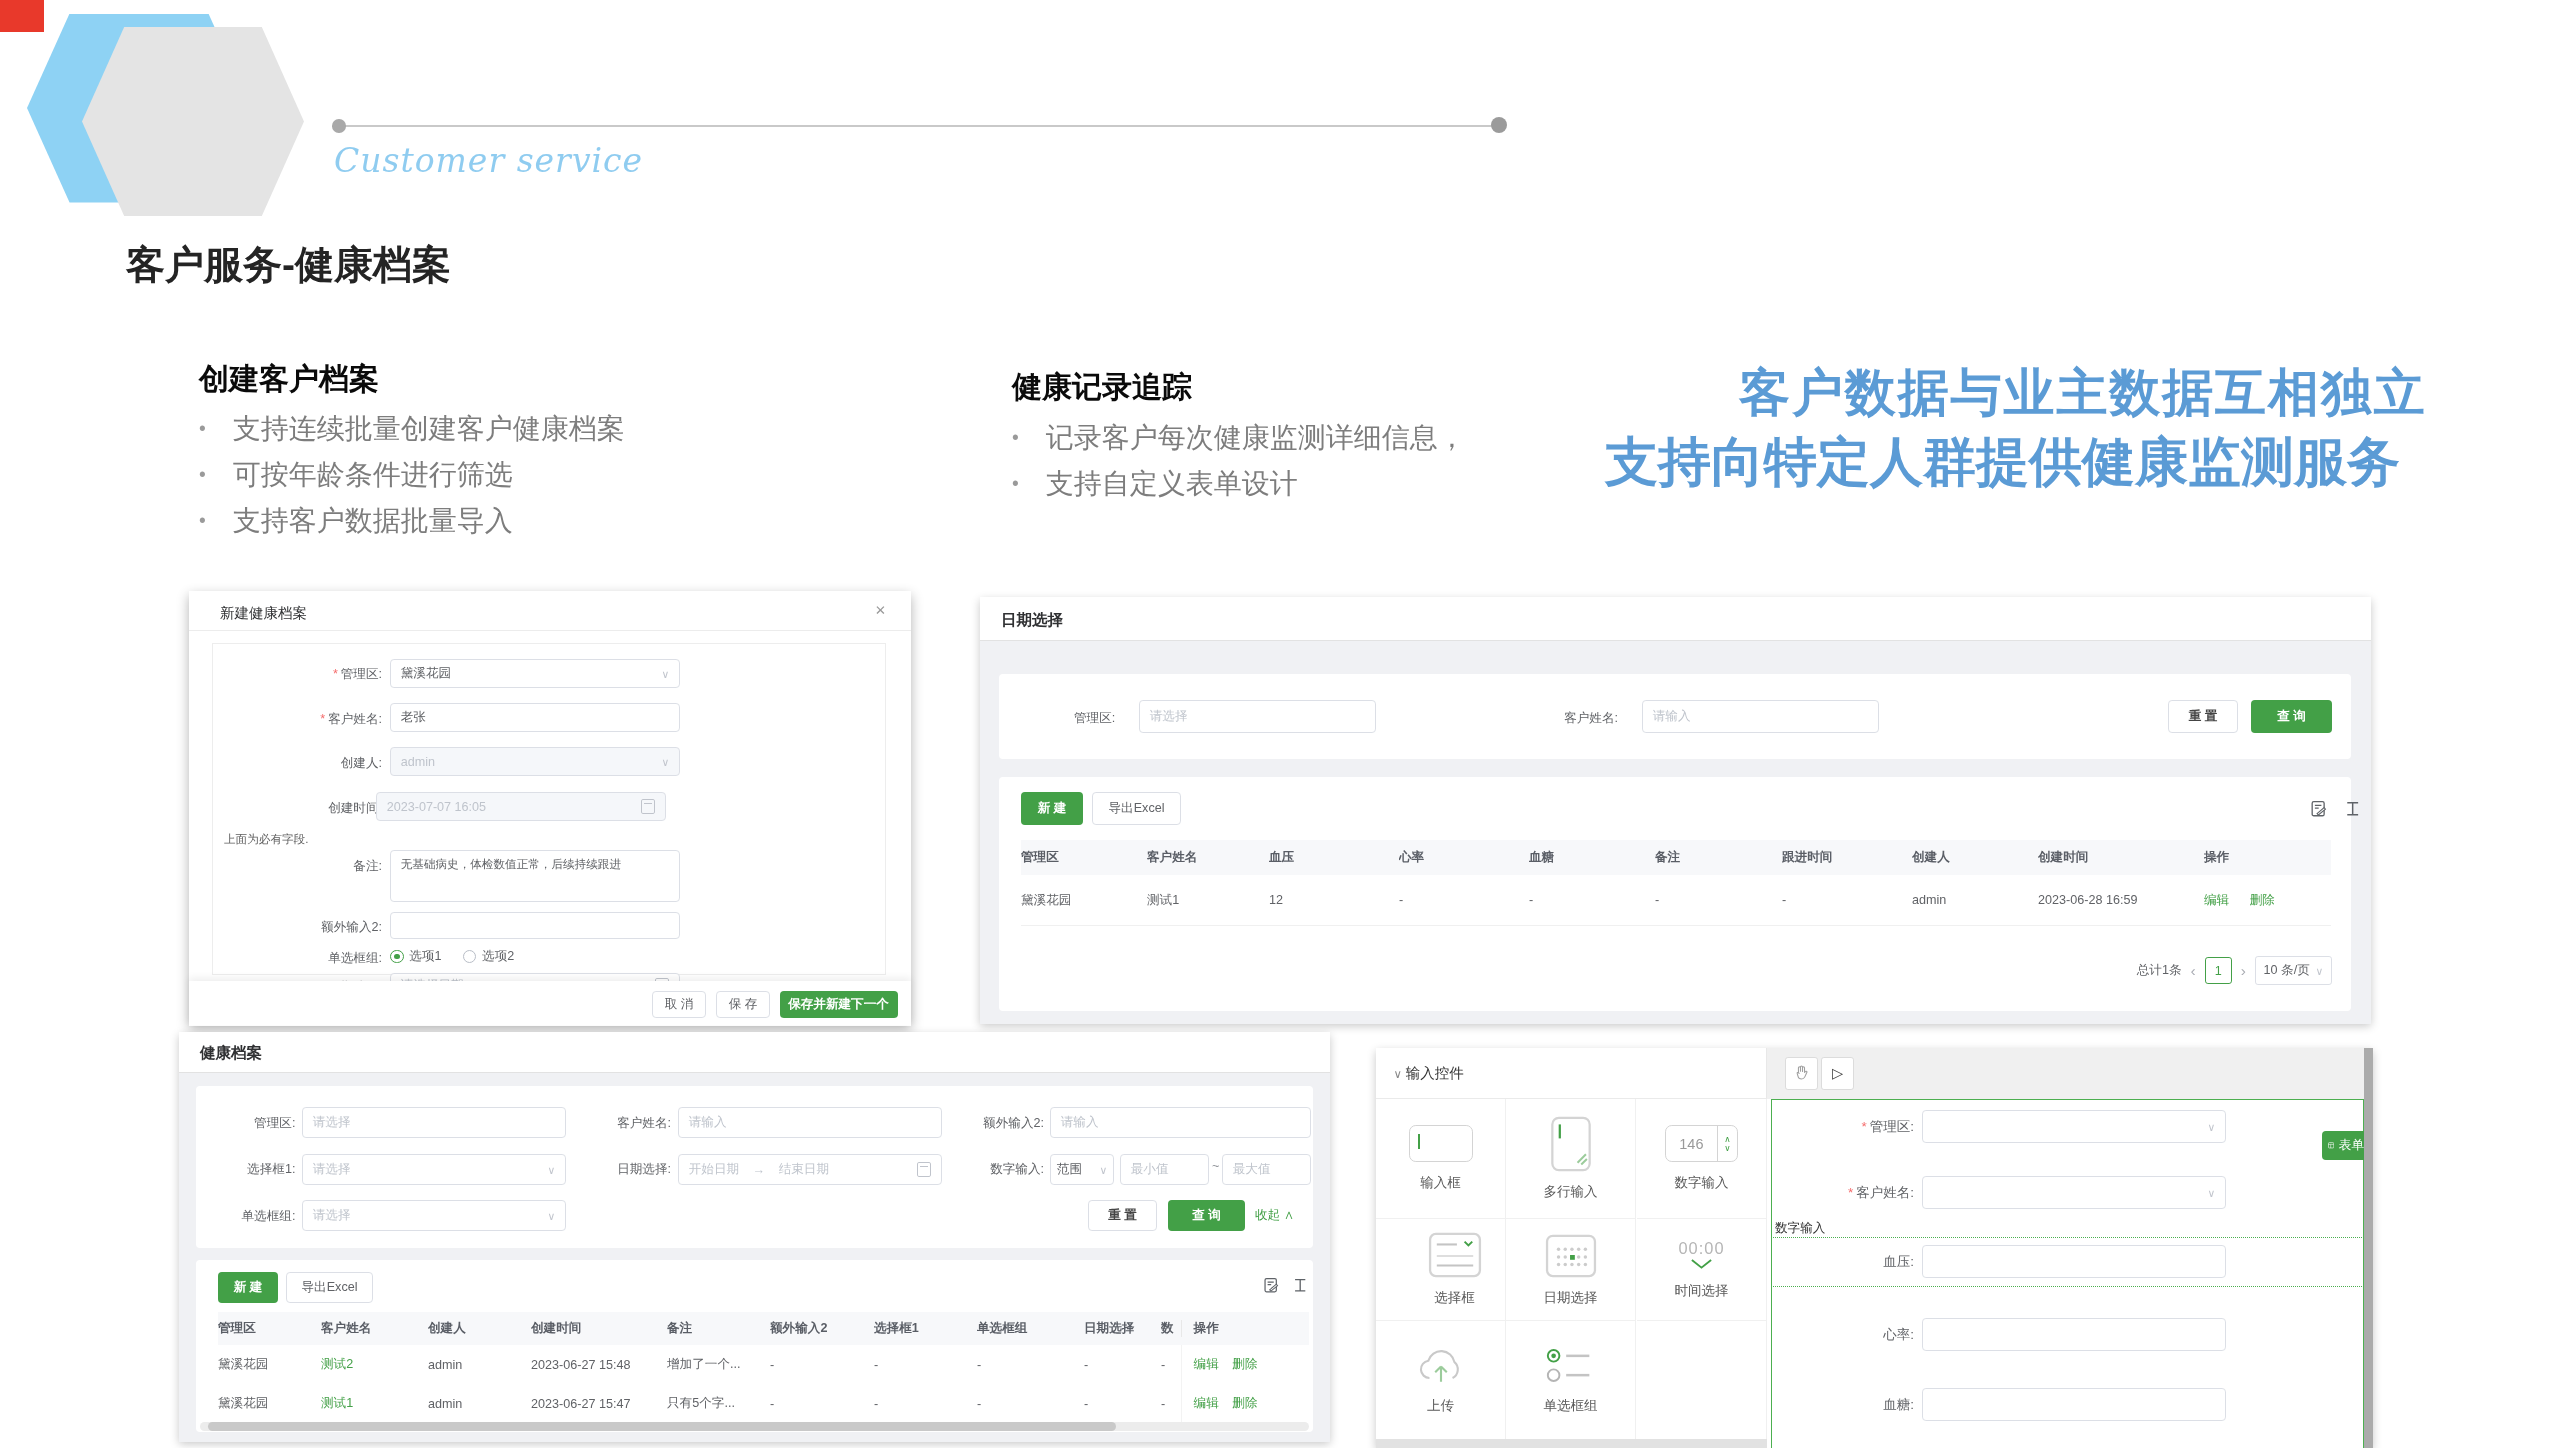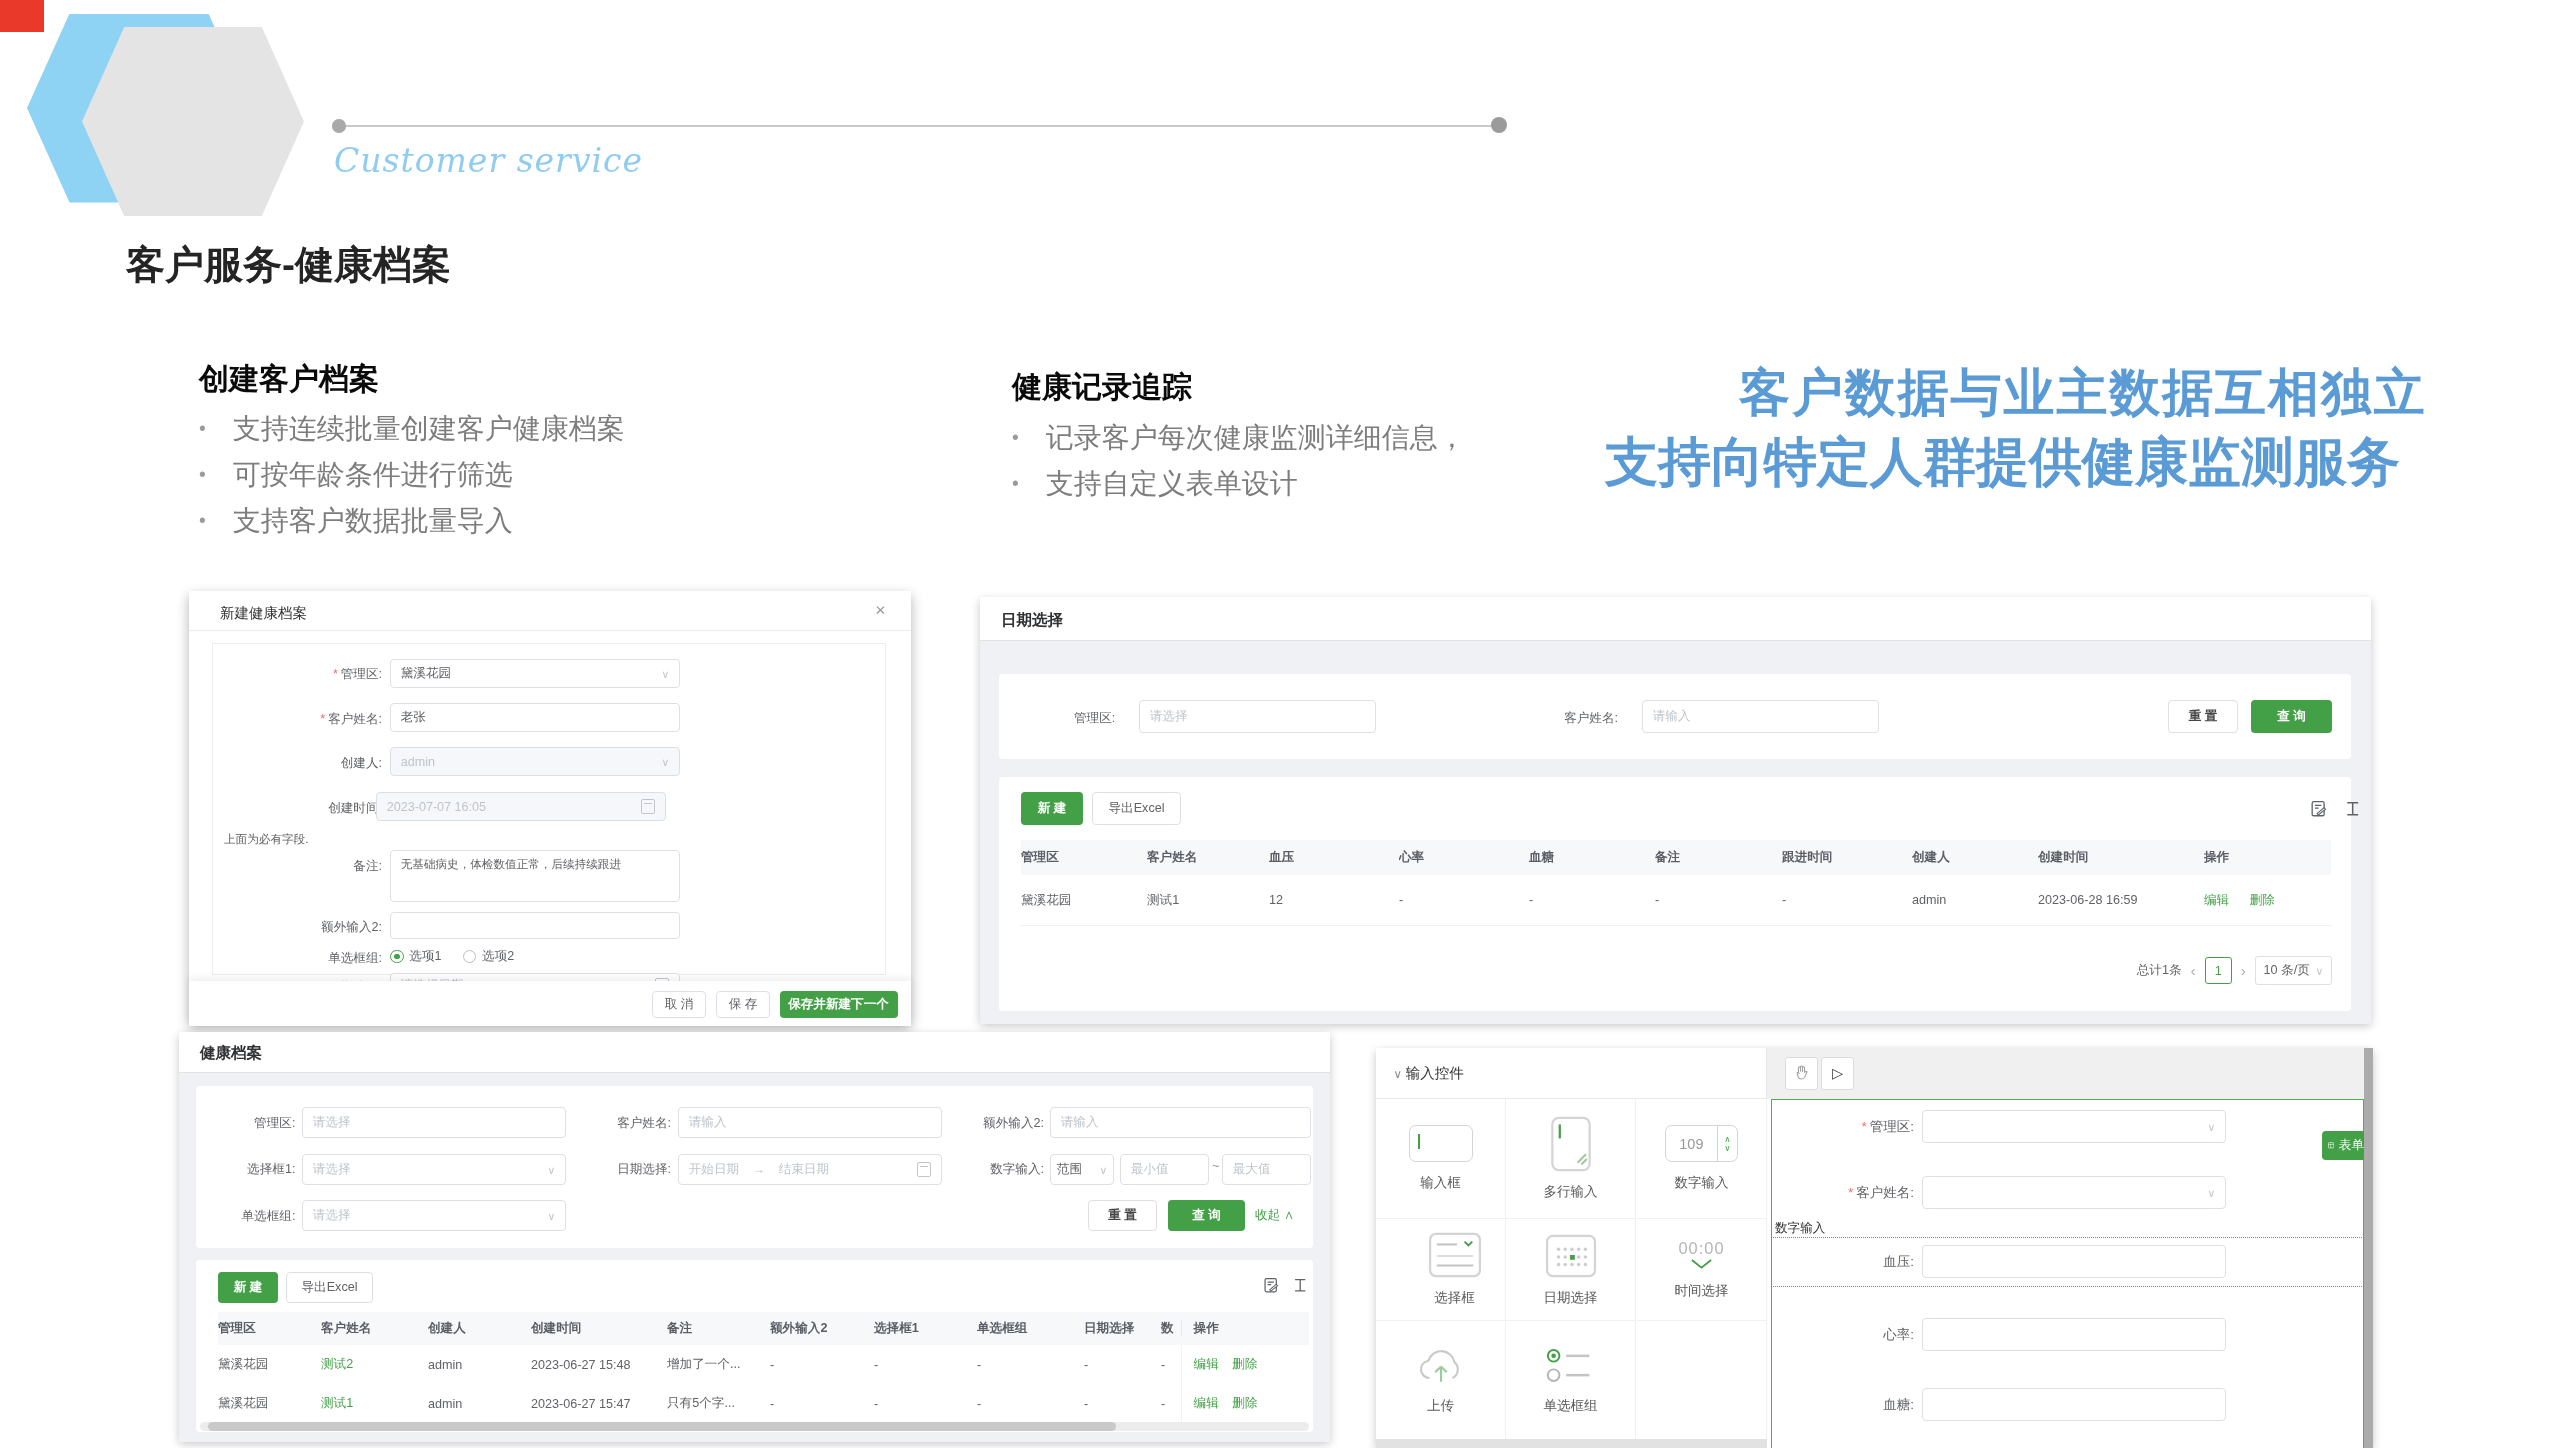--- a/index.html
+++ b/index.html
@@ -361,21 +361,21 @@
     <div class="tile" style="left:130px;top:51px;width:130px;height:120px;">
       <svg width="42" height="56" viewBox="0 0 44 60">
           <rect x="2" y="2" width="40" height="56" rx="7" fill="none" stroke="#d4d4d4" stroke-width="2.4"></rect>
           <line x1="10" y1="9" x2="10" y2="24" stroke="#43a047" stroke-width="2.4"></line>
           <path d="M29 50l9-9M33 52l6-6" stroke="#9ccc9c" stroke-width="2.2"></path>
         </svg>
       <div class="tile-label">多行输入</div>
       </div>
     <div class="tile" style="left:261px;top:51px;width:130px;height:120px;">
       <div style="width:71px;height:35px;border:1.9px solid #d4d4d4;border-radius:6.8px;display:flex;align-items:center;">
-        <span style="flex:1;text-align:center;color:#9a9a9a;font-size:14.5px;">109</span>
+        <span style="flex:1;text-align:center;color:#9a9a9a;font-size:14.5px;">146</span>
         <span style="width:19.3px;height:100%;border-left:1.9px solid #d4d4d4;display:flex;flex-direction:column;align-items:center;justify-content:center;color:#43a047;font-size:8.7px;line-height:8.7px;">
           <span>∧</span>
             <span>∨</span>
           </span>
         </div>
       <div class="tile-label">数字输入</div>
       </div>
 
     <div class="tile" style="left:0;top:171px;width:130px;height:102px;padding-left:28px;">
       <svg width="54" height="46" viewBox="0 0 56 48">

